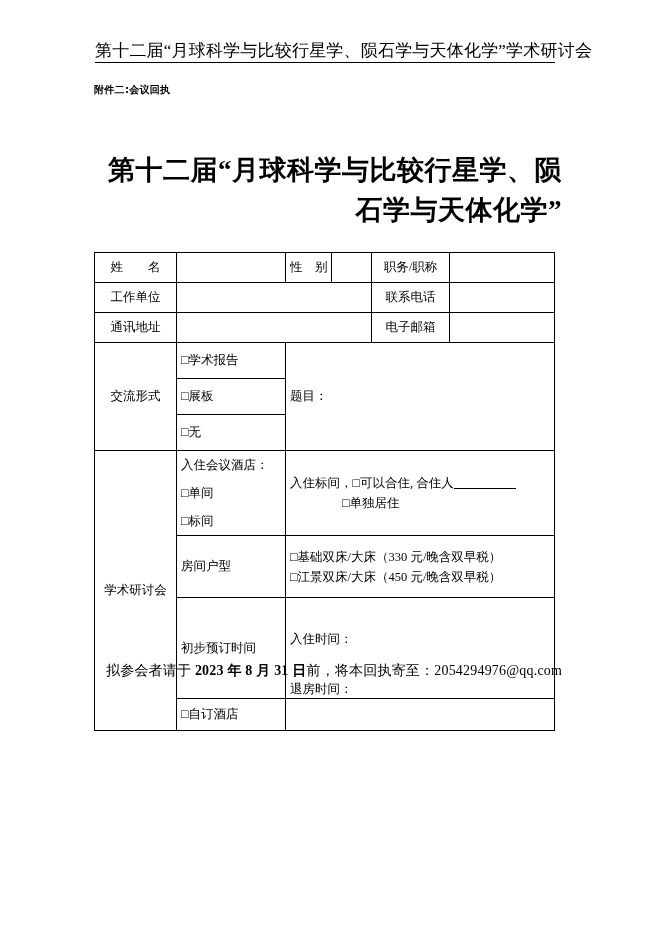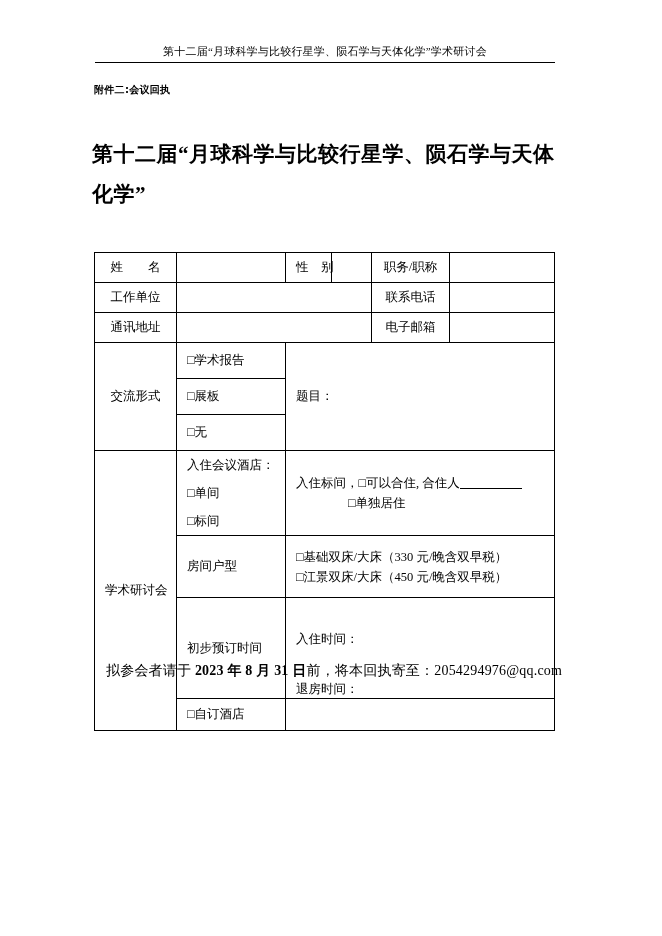--- a/index.html
+++ b/index.html
@@ -20,21 +20,21 @@
     box-sizing: border-box;
   }
 
   
   .doc-header {
     position: absolute;
     left: 95px;
     top: 44px;
     width: 460px;
     text-align: center;
-    font-size: 11px;
+    font-size: 17px;
     line-height: 14px;
     letter-spacing: 0.2px;
     white-space: nowrap;
   }
   .header-rule {
     position: absolute;
     left: 95px;
     top: 62px;
     width: 460px;
     height: 0;
@@ -50,45 +50,45 @@
     font-size: 10px;
     font-weight: bold;
     letter-spacing: 0.3px;
     white-space: nowrap;
   }
 
   
   .doc-title {
     position: absolute;
     left: 92px;
-    top: 134px;
+    top: 150px;
     width: 470px;
-    text-align: left;
-    font-size: 21px;
+    text-align: right;
+    font-size: 27px;
     font-weight: bold;
     line-height: 40px;
     letter-spacing: 0.5px;
   }
   .doc-title .line2 {
     display: block;
   }
 
   
   .form-table {
     position: absolute;
     left: 94px;
     top: 252px;
     width: 460px;
     border-collapse: collapse;
     table-layout: fixed;
     font-size: 12.5px;
   }
   .form-table td {
     border: 1.3px solid #000;
-    padding: 0 10px;
+    padding: 0 4px;
     vertical-align: middle;
     font-size: 12.5px;
     line-height: 17px;
   }
   .lbl {
     text-align: center;
     white-space: nowrap;
   }
   .fill { background: #fff; }
 

